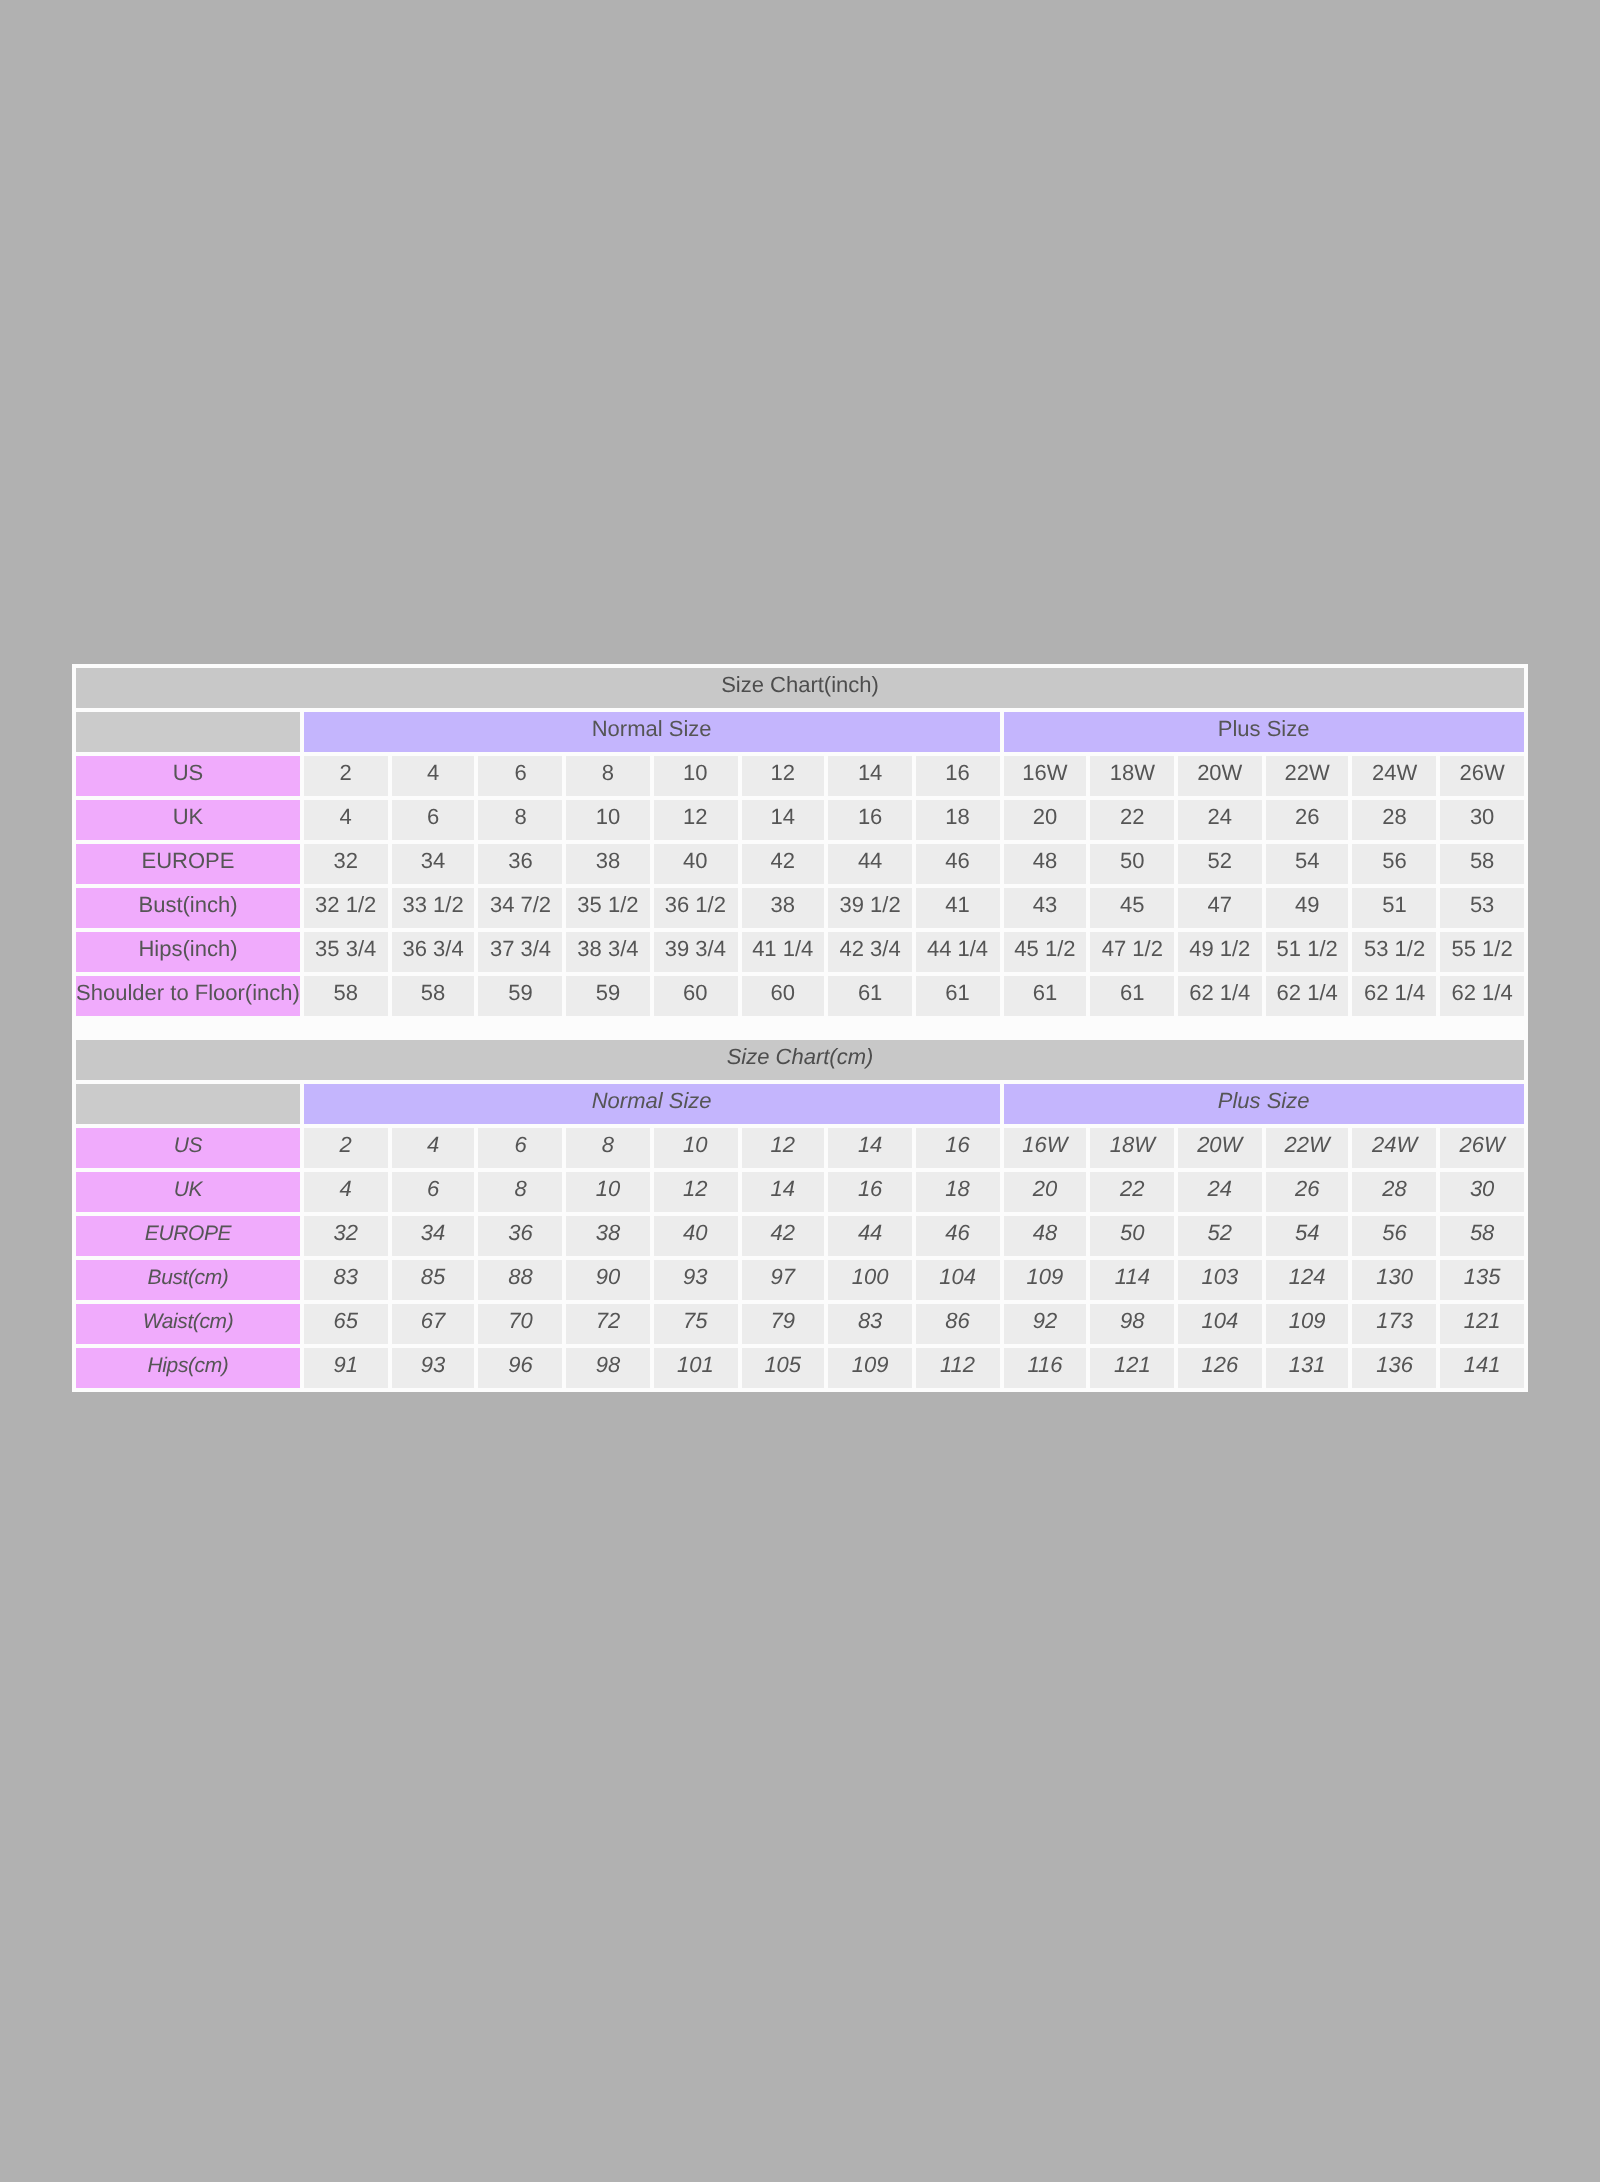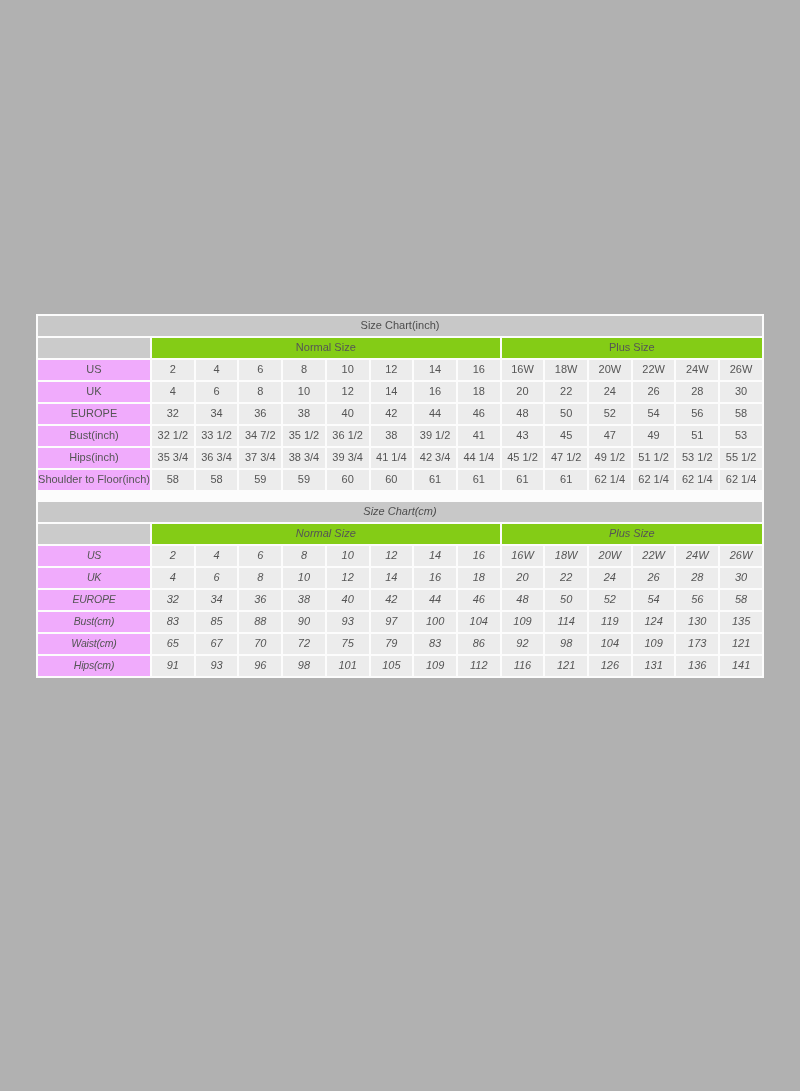--- a/index.html
+++ b/index.html
@@ -9,21 +9,21 @@
   body {
     width: 800px;
     height: 1091px;
     background: #b1b1b1;
     font-family: "Liberation Sans", sans-serif;
     position: relative;
   }
   .panel {
     position: absolute;
     left: 36px;
-    top: 314px;
+    top: 332px;
     width: 728px;
     background: #fcfcfc;
   }
   table.size-table {
     border-collapse: separate;
     border-spacing: 2px;
     width: 728px;
     table-layout: fixed;
   }
   table.size-table + table.size-table {
@@ -36,21 +36,21 @@
     color: #555555;
     text-align: center;
     vertical-align: middle;
     padding: 0;
     height: 20px;
     line-height: 1.25;
   }
   td.title  { background: #c8c8c8; color: #4d4d4d; }
   td.corner { background: #cbcbcb; }
   td.label  { background: #f0abfc; }
-  td.group  { background: #84cc16; }
+  td.group  { background: #c4b5fd; }
   td.val    { background: #ececec; }
   table.cm td.label {
     white-space: nowrap;
     font-size: 10.5px;
     letter-spacing: -0.2px;
     overflow: hidden;
   }
 </style>
 </head>
 <body>
@@ -270,21 +270,21 @@
           <td class="val">83</td>
           <td class="val">85</td>
           <td class="val">88</td>
           <td class="val">90</td>
           <td class="val">93</td>
           <td class="val">97</td>
           <td class="val">100</td>
           <td class="val">104</td>
           <td class="val">109</td>
           <td class="val">114</td>
-          <td class="val">119</td>
+          <td class="val">103</td>
           <td class="val">124</td>
           <td class="val">130</td>
           <td class="val">135</td>
         </tr>
         <tr>
           <td class="label">Waist(cm)</td>
           <td class="val">65</td>
           <td class="val">67</td>
           <td class="val">70</td>
           <td class="val">72</td>

